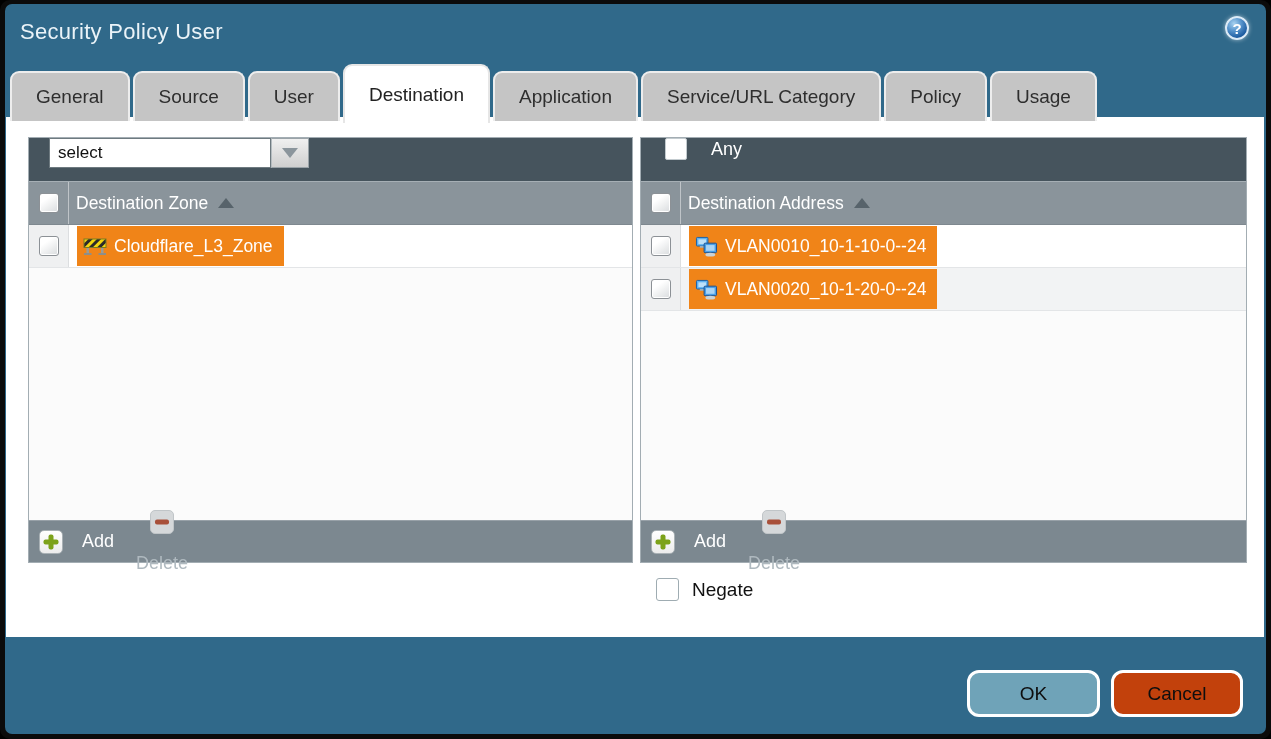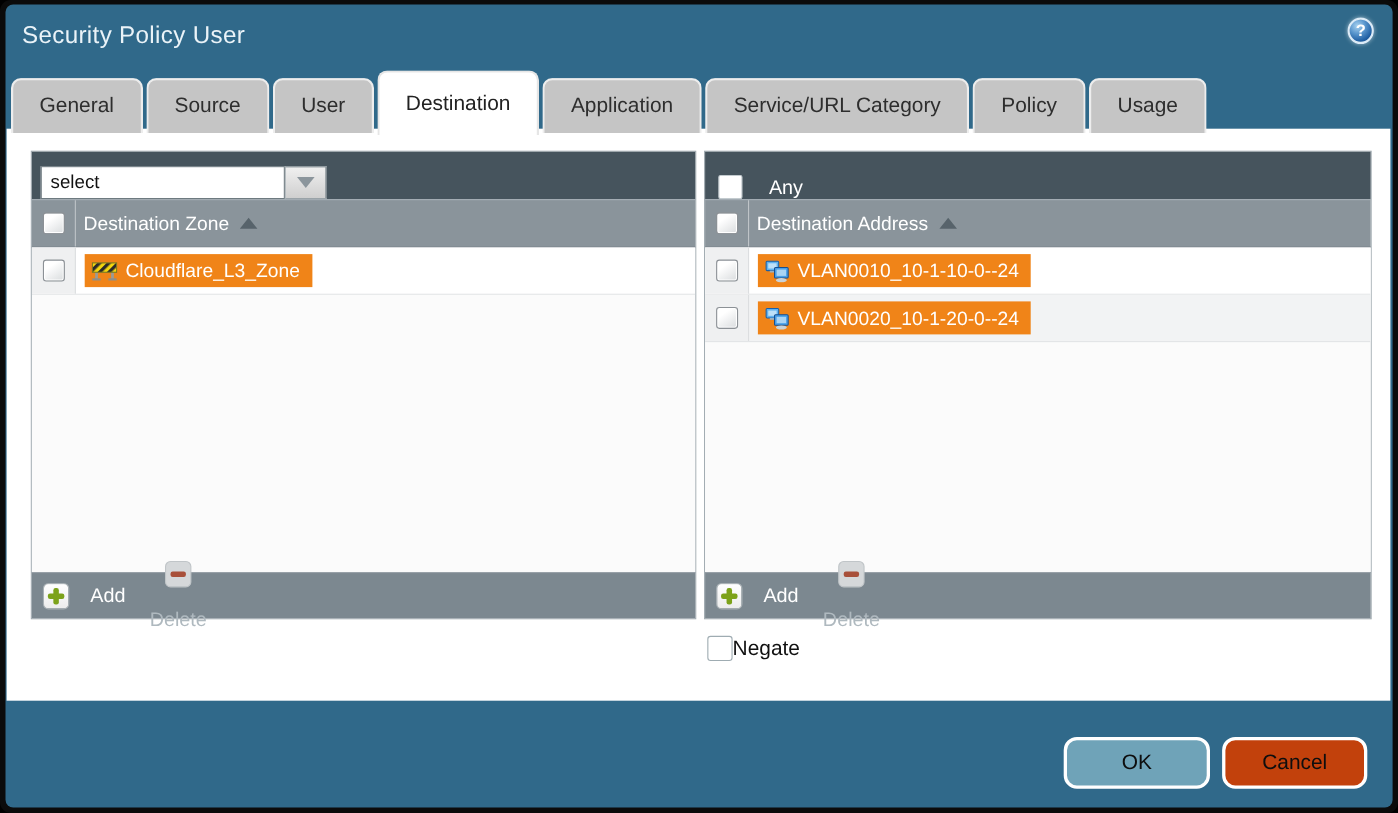--- a/index.html
+++ b/index.html
@@ -56,21 +56,21 @@
   .panel {
     position:absolute; top:20px; height:426px;
     border:1px solid #A3ADB3;
     display:flex; flex-direction:column; background:#FBFBFB;
   }
   .panel-left  { left:22px;  width:605px; }
   .panel-right { left:634px; width:607px; }
 
   .panel-topbar {
     height:43px; flex:none; background:#46545D;
-    display:flex; align-items:flex-end; padding-left:8px;
+    display:flex; align-items:flex-start; padding-left:20px;
   }
   .select-box {
     width:222px; height:30px; background:#FFFFFF;
     border:1px solid #6E7A80; color:#111; font-size:17px;
     display:flex; align-items:center; padding-left:8px; cursor:pointer;
   }
   .select-arrow-btn {
     width:38px; height:30px; cursor:pointer;
     background:linear-gradient(#F0F0F0,#CFCFCF);
     border:1px solid #9AA3A8; border-left:1px solid #B5BCC0;
@@ -106,21 +106,21 @@
   .sort-asc { width:0; height:0; border-left:8px solid transparent; border-right:8px solid transparent; border-bottom:10px solid #57636B; }
 
   .panel-body { flex:1; background:#FBFBFB; overflow:hidden; }
   .row {
     height:43px; display:flex; align-items:center;
     border-bottom:1px solid #E3E5E7; background:#FFFFFF; cursor:pointer;
   }
   .row.alt { background:#F2F3F4; }
   .row .cb-col { background:#EFF0F1; border-right:1px solid #DCDEE0; }
   .pill {
-    margin-left:8px; height:30px; background:#F08418;
+    margin-left:8px; height:40px; background:#F08418;
     display:inline-flex; align-items:center; gap:7px;
     padding:0 11px 0 6px; color:#FFFFFF; font-size:17.5px; cursor:pointer;
   }
 
   .panel-footer {
     height:42px; flex:none; background:#7C8890;
     border-top:1px solid #98A1A8;
     display:flex; align-items:center; padding-left:10px; gap:22px;
   }
   .tool-btn { display:flex; align-items:center; gap:19px; cursor:pointer; }
@@ -130,22 +130,22 @@
 
   .icon-sq { position:relative; width:24px; height:24px; border-radius:5px; flex:none; }
   .plus-sq { background:linear-gradient(#FFFFFF,#ECECEC); border:1px solid #A9B1B5; }
   .plus-sq::before, .plus-sq::after { content:""; position:absolute; left:50%; top:50%; transform:translate(-50%,-50%); background:#7CA21A; border-radius:2px; }
   .plus-sq::before { width:15px; height:5px; }
   .plus-sq::after  { width:5px;  height:15px; }
   .minus-sq { background:#D5D8DA; border:1px solid #C0C5C8; }
   .minus-sq::before { content:""; position:absolute; left:50%; top:50%; transform:translate(-50%,-50%); width:14px; height:5px; background:#A8503A; border-radius:2px; }
 
   .negate-wrap {
-    position:absolute; left:637px; top:461px;
-    display:flex; align-items:center; 
+    position:absolute; left:650px; top:461px;
+    display:flex; align-items:center; gap:13px;
   }
   .negate-cb { width:23px; height:23px; background:#fff; border:1px solid #9FACB2; border-radius:3px; cursor:pointer; }
   .negate-label { font-size:19px; color:#111; }
 
   
   .btn {
     position:absolute; top:666px; height:47px;
     border:3px solid #FFFFFF; border-radius:12px;
     font-size:19px; color:#0E0E0E; font-family:"Liberation Sans",sans-serif;
     display:flex; align-items:center; justify-content:center; cursor:pointer;

